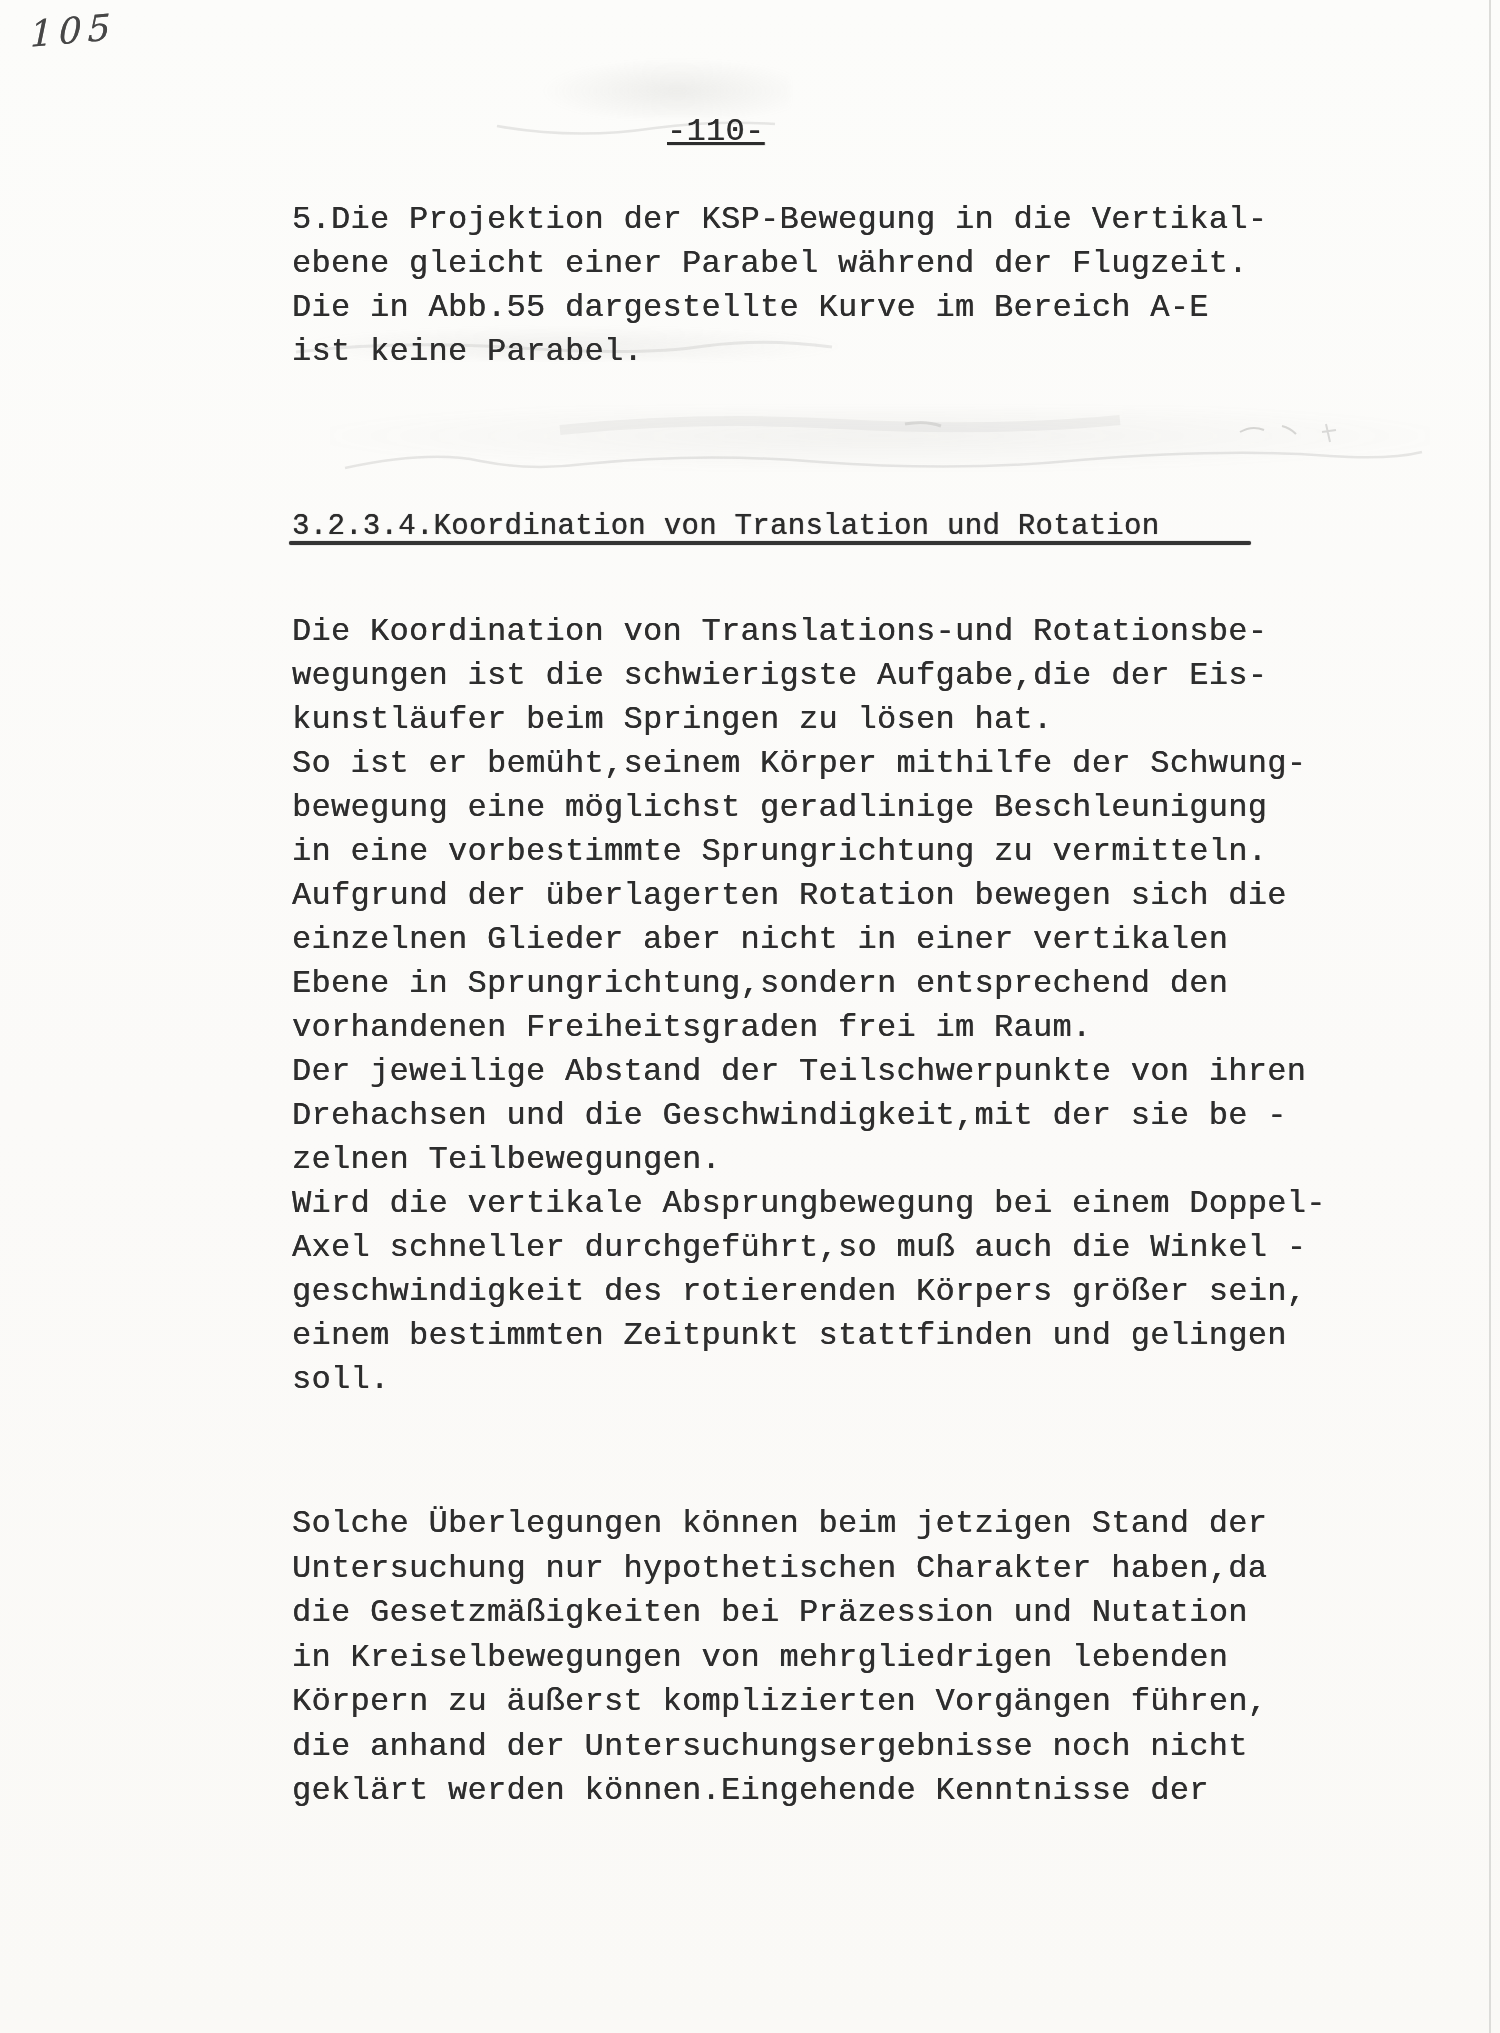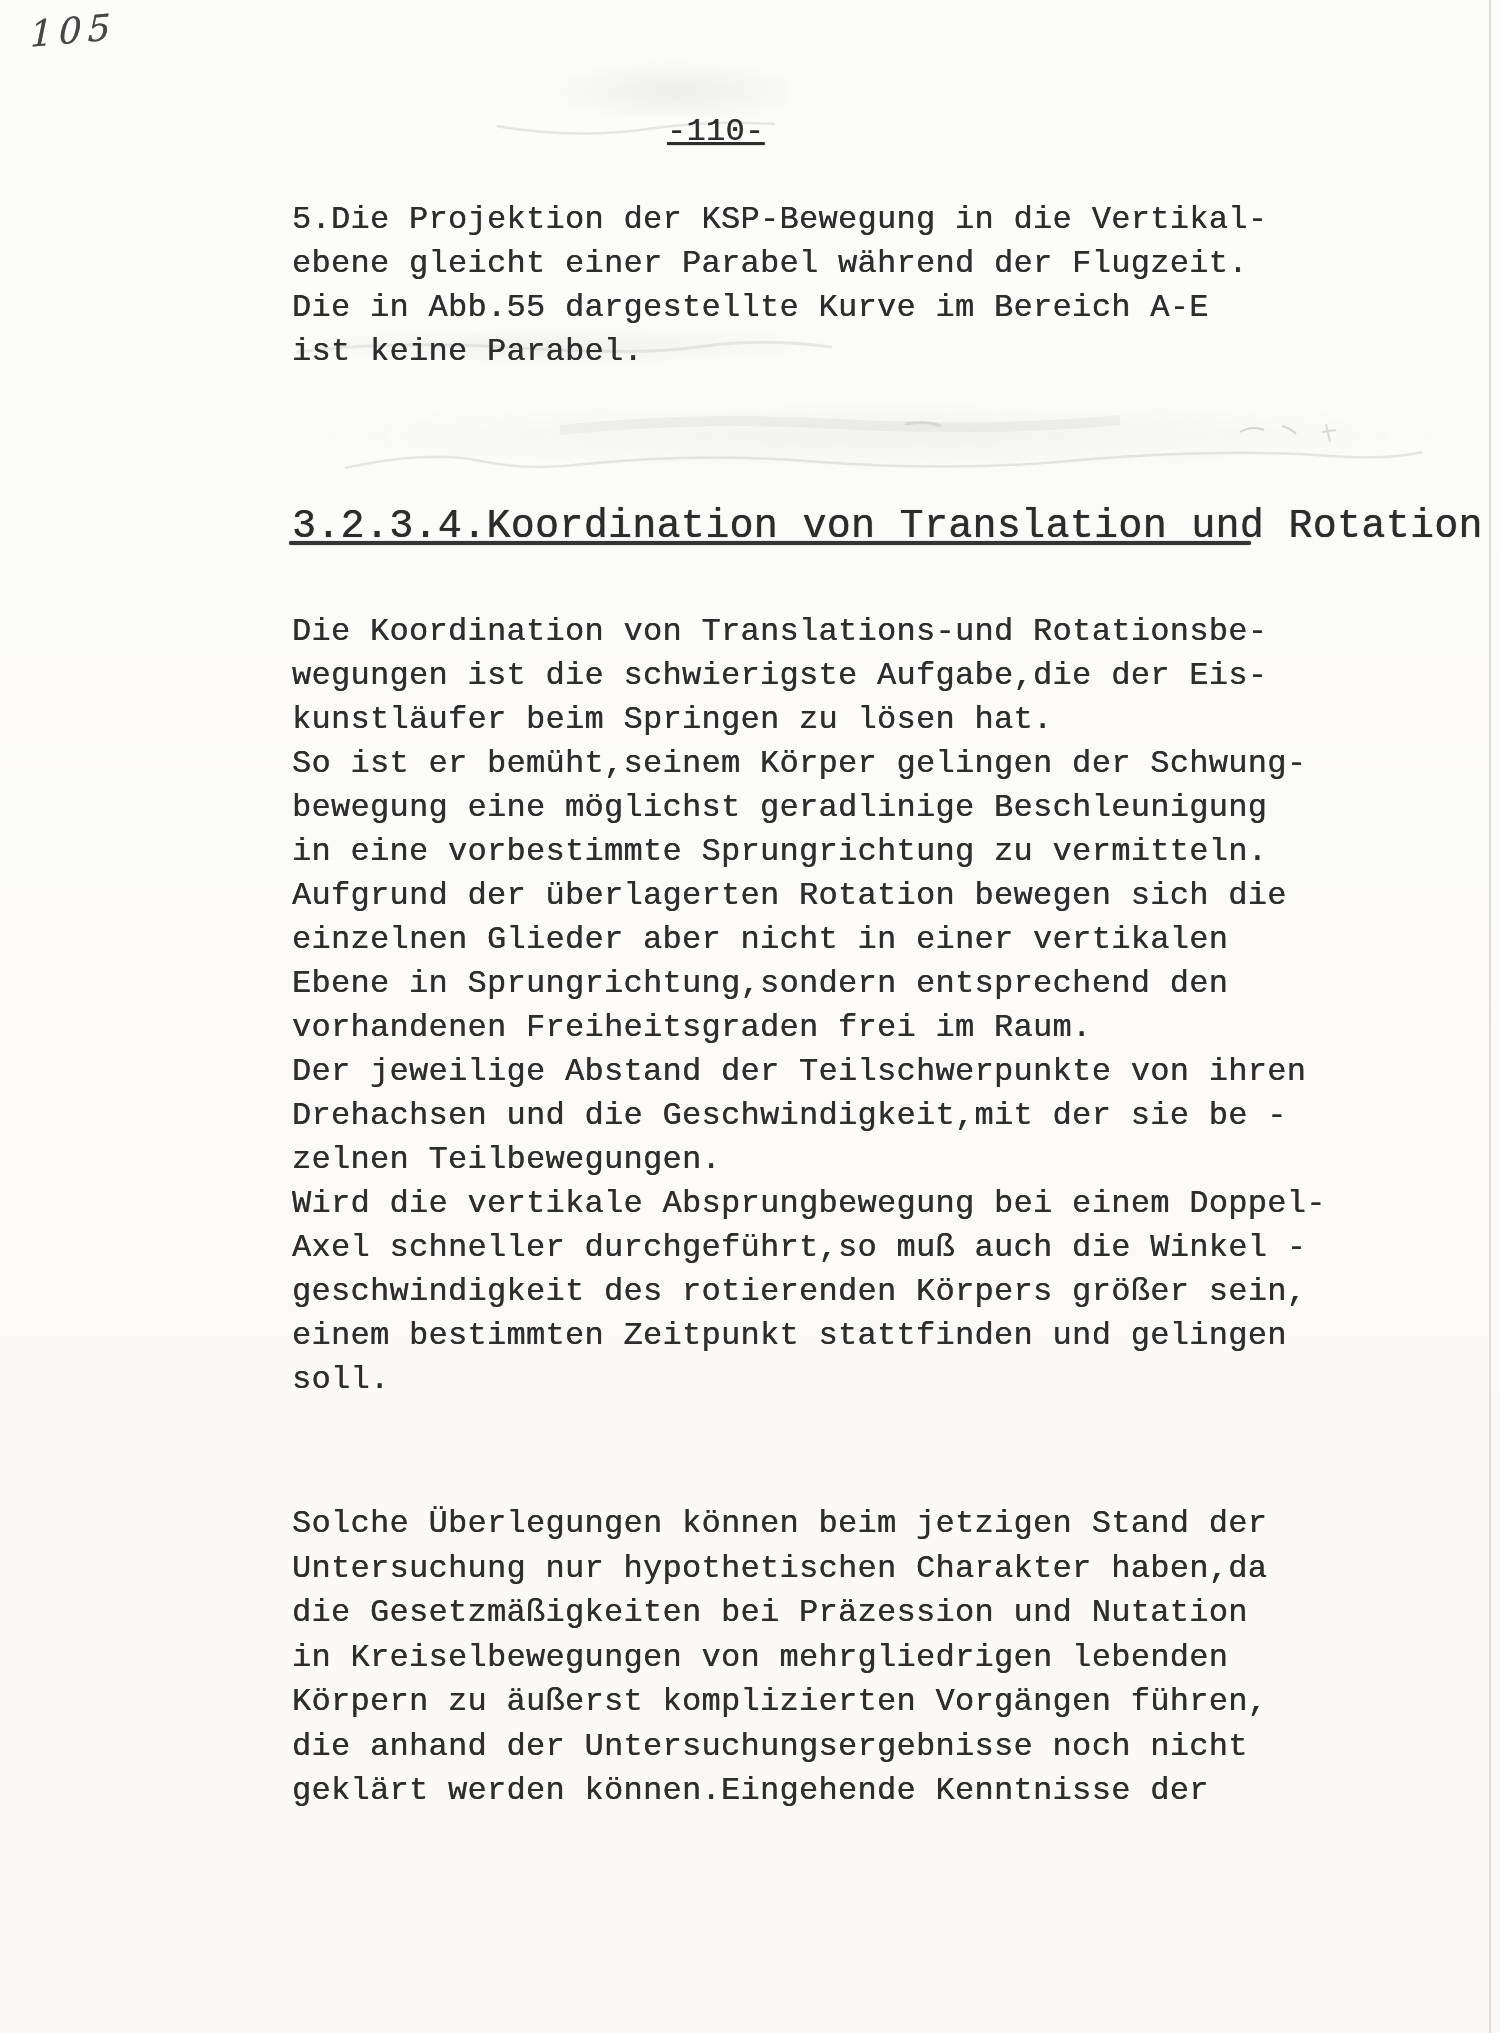--- a/index.html
+++ b/index.html
@@ -24,21 +24,21 @@
   .pnum .tline{height:44px;line-height:44px;}
   .pagenum{
     position:absolute;left:667px;top:110px;
     font-size:32px;letter-spacing:0.3px;line-height:44px;color:#2d2d2d;
     text-shadow:0 0 0.6px rgba(45,45,45,.85), .5px .4px .6px rgba(70,70,70,.35);
     white-space:pre;
     text-decoration:underline;
   }
   .heading{
     position:absolute;left:292px;top:505px;
-    font-size:40px;letter-spacing:0.3px;line-height:44px;color:#2c2c2c;
+    font-size:29px;letter-spacing:0.3px;line-height:44px;color:#2c2c2c;
     text-shadow:0 0 0.7px rgba(40,40,40,.9), .5px .4px .6px rgba(70,70,70,.4);
     white-space:pre;
   }
   .heading-underline{
     position:absolute;left:289px;top:541px;width:962px;height:4px;
     background:#343434;border-radius:2px;
     box-shadow:0 0 1px rgba(40,40,40,.8);
   }
   .handwritten{
     position:absolute;left:30px;top:10px;
@@ -99,21 +99,21 @@
     <div class="tline">ist keine Parabel.</div>
   </div>
 
   <div class="heading">3.2.3.4.Koordination von Translation und Rotation</div>
   <div class="heading-underline"></div>
 
   <div class="block para1" style="top:610px">
     <div class="tline">Die Koordination von Translations-und Rotationsbe-</div>
     <div class="tline">wegungen ist die schwierigste Aufgabe,die der Eis-</div>
     <div class="tline">kunstläufer beim Springen zu lösen hat.</div>
-    <div class="tline">So ist er bemüht,seinem Körper gelingen der Schwung-</div>
+    <div class="tline">So ist er bemüht,seinem Körper mithilfe der Schwung-</div>
     <div class="tline">bewegung eine möglichst geradlinige Beschleunigung</div>
     <div class="tline">in eine vorbestimmte Sprungrichtung zu vermitteln.</div>
     <div class="tline">Aufgrund der überlagerten Rotation bewegen sich die</div>
     <div class="tline">einzelnen Glieder aber nicht in einer vertikalen</div>
     <div class="tline">Ebene in Sprungrichtung,sondern entsprechend den</div>
     <div class="tline">vorhandenen Freiheitsgraden frei im Raum.</div>
     <div class="tline">Der jeweilige Abstand der Teilschwerpunkte von ihren</div>
     <div class="tline">Drehachsen und die Geschwindigkeit,mit der sie be -</div>
     <div class="tline">zelnen Teilbewegungen.</div>
     <div class="tline">Wird die vertikale Absprungbewegung bei einem Doppel-</div>

